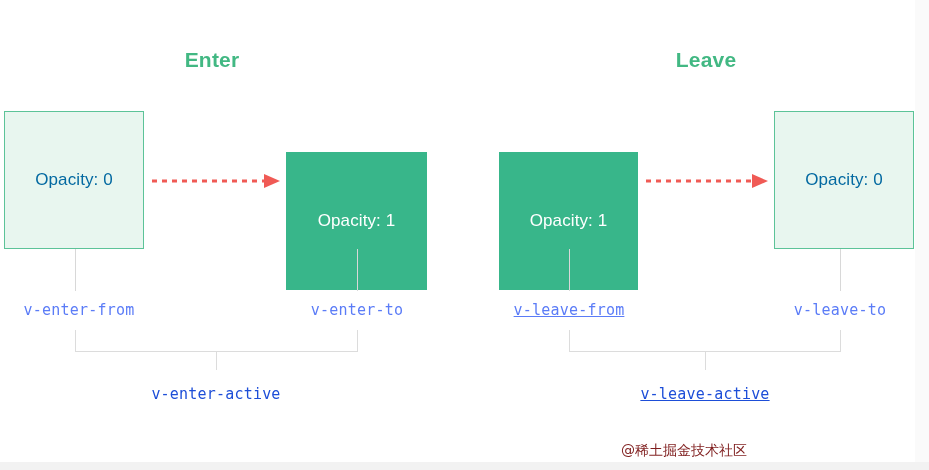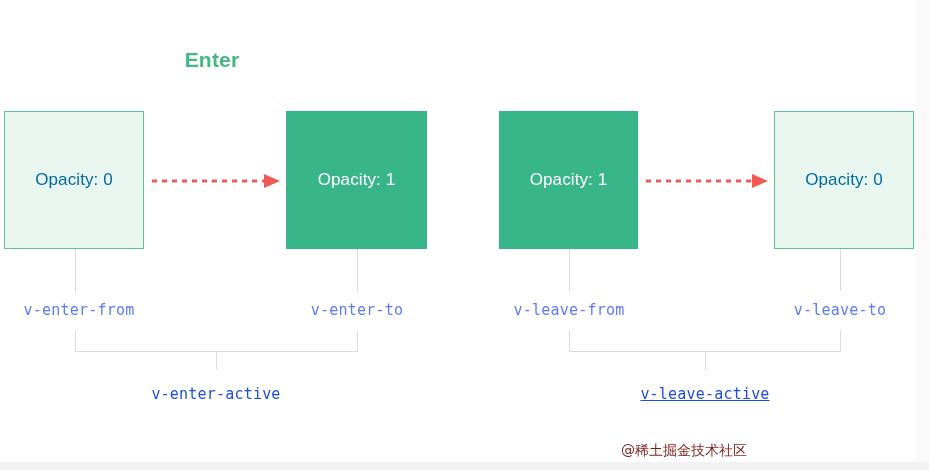--- a/index.html
+++ b/index.html
@@ -74,20 +74,21 @@
   }
   .box.faded {
     background: #e8f6ef;
     border: 1.5px solid #5cc398;
     color: #0369a1;
   }
   .box.solid {
     background: #38b68a;
     border: 1.5px solid #38b68a;
     color: #ffffff;
+    margin-top: 41px;
   }
 
   #box-enter-from { left: 4px;   top: 111px; width: 140px; height: 138px; }
   #box-enter-to   { left: 286px; top: 111px; width: 141px; height: 138px; }
   #box-leave-from { left: 499px; top: 111px; width: 139px; height: 138px; }
   #box-leave-to   { left: 774px; top: 111px; width: 140px; height: 138px; }
 
   
   .arrow {
     position: absolute;
@@ -114,21 +115,21 @@
     position: absolute;
     font-family: "DejaVu Sans Mono", "Liberation Mono", monospace;
     font-size: 15px;
     color: #5b7cf7;
     text-align: center;
     white-space: nowrap;
     letter-spacing: 0.2px;
   }
   #label-enter-from { left: -21px; top: 301px; width: 200px; }
   #label-enter-to   { left: 257px; top: 301px; width: 200px; }
-  #label-leave-from { left: 469px; top: 301px; width: 200px; }
+  #label-leave-from { left: 469px; top: 301px; width: 200px; text-decoration: underline; }
   #label-leave-to   { left: 740px; top: 301px; width: 200px; }
 
   
   .bracket {
     position: absolute;
     box-sizing: border-box;
     border-left: 1px solid #dcdcdc;
     border-right: 1px solid #dcdcdc;
     border-bottom: 1px solid #dcdcdc;
     height: 22px;
@@ -194,20 +195,21 @@
   <div class="stem" id="stem-enter-to"></div>
 
   <div class="class-label" id="label-enter-from">v-enter-from</div>
   <div class="class-label" id="label-enter-to">v-enter-to</div>
 
   <div class="bracket" id="bracket-enter"></div>
   <div class="bracket-stem" id="bracket-stem-enter"></div>
 
   <div class="active-label" id="label-enter-active">v-enter-active</div>
 
+  <div class="section-title" id="title-leave">Leave</div>
 
   <div class="box solid" id="box-leave-from">Opacity: 1</div>
 
   <div class="arrow" id="arrow-leave">
     <svg width="122" height="16" viewBox="0 0 122 16" aria-hidden="true">
       <line x1="0" y1="8" x2="106" y2="8" stroke="#f05a55" stroke-width="3" stroke-linecap="butt" stroke-dasharray="5 5"></line>
       <polygon points="106,1 122,8 106,15" fill="#f05a55"></polygon>
     </svg>
   </div>
 

